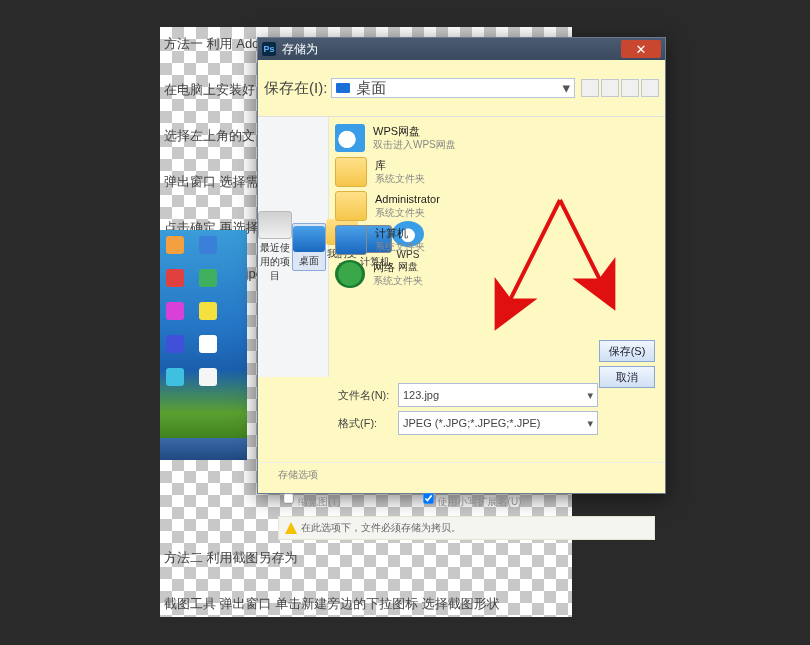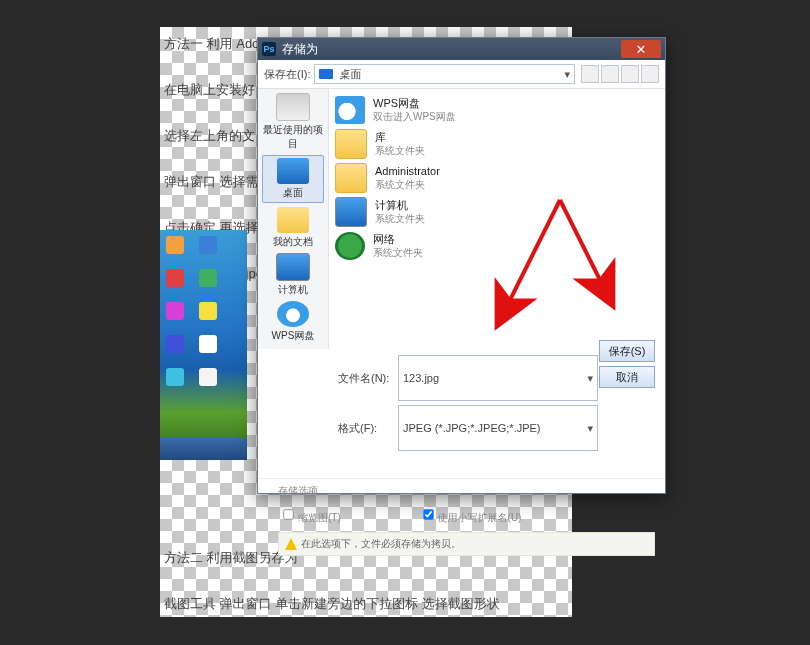--- a/index.html
+++ b/index.html
@@ -12,48 +12,48 @@
     background-size:24px 24px;background-position:0 0,12px 12px}
   
   .bgtext{position:absolute;left:160px;top:27px;width:412px;color:#444;font-size:13px;pointer-events:none}
   .bgtext div{padding:8px 4px 20px 4px;white-space:nowrap;overflow:hidden}
   
   .desk{position:absolute;left:160px;top:230px;width:87px;height:215px;
     background:linear-gradient(to bottom,#3a9cd8 0%,#2576c6 45%,#1a5fae 65%,#5aa030 85%,#3a7a1a 100%)}
   .desk .ico{width:18px;height:18px;margin:6px;border-radius:3px;display:inline-block}
   .taskbar{position:absolute;left:160px;top:438px;width:87px;height:22px;background:linear-gradient(#3a6aa8,#1f4a80)}
   
-  .dlg{position:absolute;left:257px;top:37px;width:407px;height:455px;background:#ffffff;border:1px solid #6b7a8f;box-shadow:0 4px 18px rgba(0,0,0,.5)}
+  .dlg{position:absolute;left:257px;top:37px;width:407px;height:455px;background:#fef9c3;border:1px solid #6b7a8f;box-shadow:0 4px 18px rgba(0,0,0,.5)}
   .titlebar{height:22px;background:linear-gradient(#4a5a70,#3a4a60);color:#fff;font-size:12px;display:flex;align-items:center;padding:0 4px}
   .titlebar .ps{width:14px;height:14px;background:#0a2a44;color:#5cb0ff;font-size:9px;font-weight:bold;display:flex;align-items:center;justify-content:center;border-radius:2px;margin-right:6px}
   .titlebar .sp{flex:1}
   .titlebar .close{width:40px;height:18px;background:#c8472e;color:#fff;display:flex;align-items:center;justify-content:center;border-radius:2px;font-size:13px}
-  .pathrow{height:24px;display:flex;align-items:center;padding:2px 6px;border-bottom:1px solid #e0e0e0;font-size:11px;color:#444}
+  .pathrow{height:24px;display:flex;align-items:center;padding:16px 6px;border-bottom:1px solid #e0e0e0;font-size:15px;color:#444}
   .pathrow .combo{flex:1;height:18px;border:1px solid #b8c4d8;margin:0 4px;display:flex;align-items:center;padding:0 4px;background:#fff}
   .pathrow .combo .dicon{width:14px;height:10px;background:#1a6ed8;margin-right:6px;border-radius:1px}
   .pathrow .nav{width:16px;height:16px;border:1px solid #c0c8d4;margin-left:2px;background:#f0f0f0}
   .body{display:flex;height:260px}
-  .places{width:70px;background:#f4f5f7;border-right:1px solid #e4e4e4;display:flex;flex-direction:column;align-items:center;padding-top:4px}
+  .places{width:70px;background:#f4f5f7;border-right:1px solid #e4e4e4;display:flex;flex-direction:row;align-items:center;padding-top:4px}
   .place{width:60px;text-align:center;font-size:10px;color:#333;margin-bottom:4px}
   .place.sel{background:#dce6f4;border:1px solid #8aa8d8;border-radius:2px;padding:2px 0}
   .place .pic{width:32px;height:26px;margin:0 auto 2px;border-radius:3px}
   .filelist{flex:1;overflow:hidden;padding:4px 6px}
   .fitem{display:flex;align-items:center;height:34px}
   .fitem .fic{width:30px;height:28px;margin-right:8px;border-radius:3px;flex-shrink:0}
   .fitem .ft{display:flex;flex-direction:column;line-height:1.2}
   .fitem .ft .n{font-size:11px;color:#222}
   .fitem .ft .s{font-size:10px;color:#888}
   .fic.cloud{background:radial-gradient(circle at 40% 55%,#fff 35%,#3a9de8 38%)}
   .fic.folder{background:linear-gradient(#ffe08a,#f5c64a);border:1px solid #e0b040}
   .fic.mon{background:linear-gradient(#4aa0e8,#1a68c0);border:1px solid #888}
   .fic.globe{background:radial-gradient(circle at 50% 50%,#3aa848 55%,#1a7a30 60%);border-radius:50%}
   .fields{padding:6px 10px 4px 80px;font-size:11px;color:#444}
   .fields .row{display:flex;align-items:center;margin-bottom:4px}
   .fields .row label{width:60px}
-  .fields .row .inp{flex:0 0 190px;height:16px;border:1px solid #b0bccf;background:#fff;padding:14px 4px;font-size:11px;display:flex;align-items:center}
+  .fields .row .inp{flex:0 0 190px;height:16px;border:1px solid #b0bccf;background:#fff;padding:3px 4px;font-size:11px;display:flex;align-items:center}
   .fields .row .inp .dd{margin-left:auto;color:#555}
   .btns{position:absolute;right:10px;top:302px;width:56px}
   .btn{height:20px;border:1px solid #8aa8d0;background:linear-gradient(#f0f6ff,#d0e0f4);font-size:11px;display:flex;align-items:center;justify-content:center;margin-bottom:4px;color:#223}
   .options{padding:4px 10px 6px 20px;font-size:10px;color:#888;border-top:1px solid #eee;margin-top:19px;line-height:1.6}
   .options .sec{margin-bottom:4px}
   .options .cb{display:inline-block;margin-right:14px}
   .options .cb input{margin-right:3px;transform:scale(.8)}
   .options .warn{display:inline-block;width:12px;height:12px;background:#f5c000;clip-path:polygon(50% 0,100% 100%,0 100%);margin-right:4px;vertical-align:middle}
   .options .infobar{background:#f4f4f0;border:1px solid #e8e4d0;padding:3px 6px;margin-top:6px;color:#666;display:flex;align-items:center}
   

